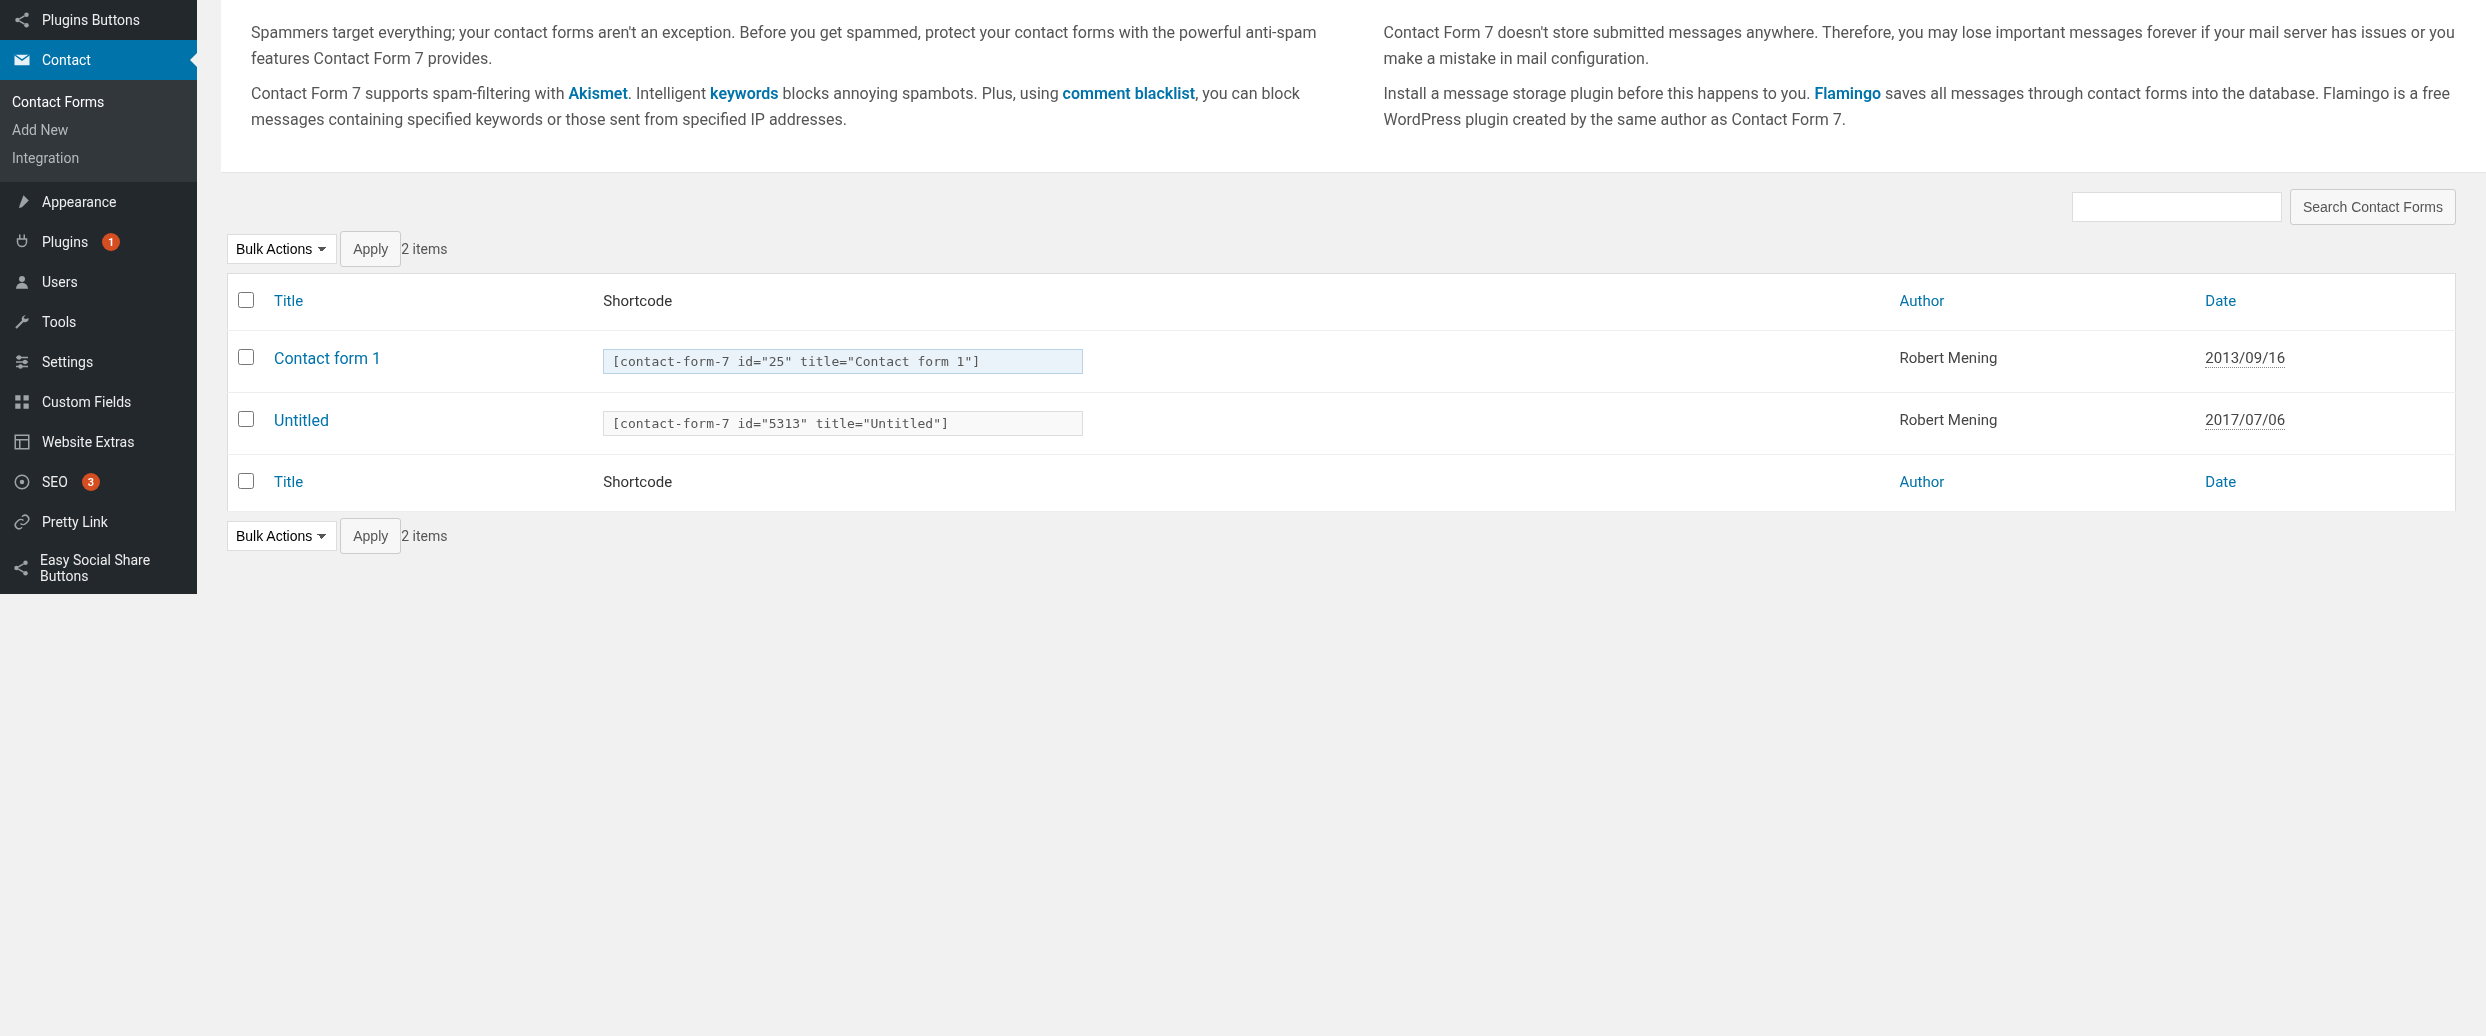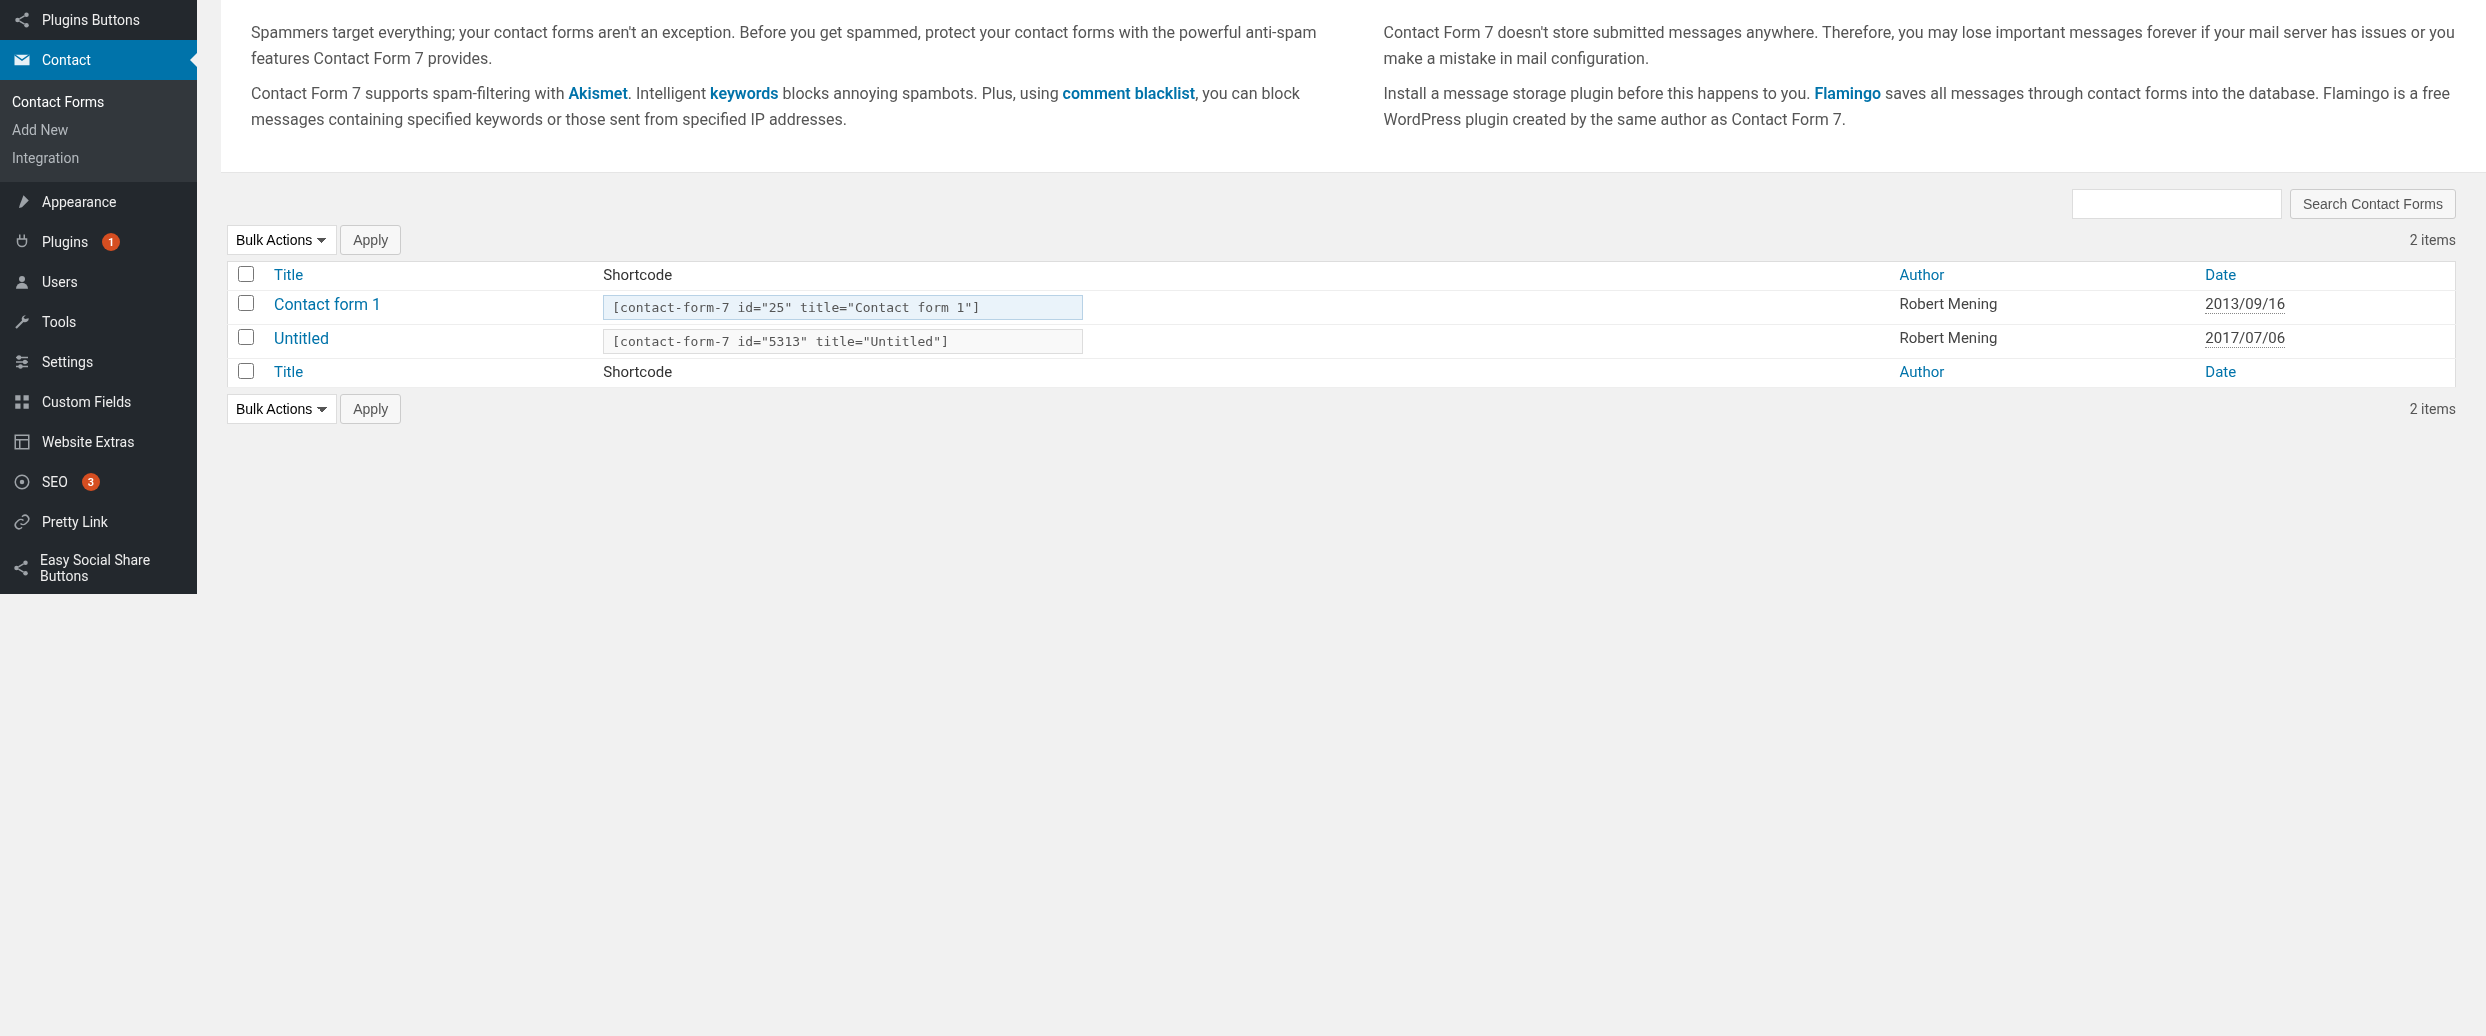--- a/index.html
+++ b/index.html
@@ -58,37 +58,37 @@
   .notice-col a { color:#0073aa; text-decoration:none; font-weight:600; }
 
   .content { padding:10px 30px 30px; }
 
   .search-row { display:flex; justify-content:flex-end; align-items:center; gap:8px; margin:6px 0 4px; }
   .search-row input[type=search] {
     height:30px; border:1px solid #ddd; background:#fff; width:210px; padding:0 6px;
   }
   .button {
     background:#f7f7f7; border:1px solid #ccc; border-radius:3px; padding:4px 12px;
-    font-size:14px; color:#555; cursor:pointer; height:30px;
-  }
-
-  .tablenav { display:flex; justify-content:space-between; align-items:center; margin:6px 0; }
+    font-size:14px; color:#555; cursor:pointer; height:36px;
+  }
+
+  .tablenav { display:flex; align-items:center; margin:6px 0; }
   .bulk select {
     height:30px; border:1px solid #ddd; background:#fff; padding:0 22px 0 8px; font-size:14px;
     appearance:none; -webkit-appearance:none;
     background-image: linear-gradient(45deg, transparent 50%, #555 50%), linear-gradient(135deg, #555 50%, transparent 50%);
     background-position: calc(100% - 14px) 12px, calc(100% - 9px) 12px;
     background-size: 5px 5px, 5px 5px;
     background-repeat:no-repeat;
   }
   .count { font-size:14px; color:#555; }
 
   table.wp-list { width:100%; border-collapse:collapse; background:#fff; border:1px solid #ddd; }
   table.wp-list th, table.wp-list td {
-    text-align:left; padding:4px 10px; font-size:15px; vertical-align:top;
+    text-align:left; padding:18px 10px; font-size:15px; vertical-align:top;
     border-bottom:1px solid #eee;
   }
   table.wp-list thead th, table.wp-list tfoot th { font-weight:400; color:#0073aa; }
   table.wp-list thead th.plain, table.wp-list tfoot th.plain { color:#333; }
   table.wp-list th.check, table.wp-list td.check { width:30px; }
   table.wp-list td.title a { color:#0073aa; text-decoration:none; font-weight:400; font-size:16px; }
   .shortcode-box {
     font-family: Menlo, Consolas, monospace; font-size:13px;
     background:#f9f9f9; border:1px solid #ddd; padding:4px 8px; display:inline-block;
     width:480px; max-width:100%; color:#555;

